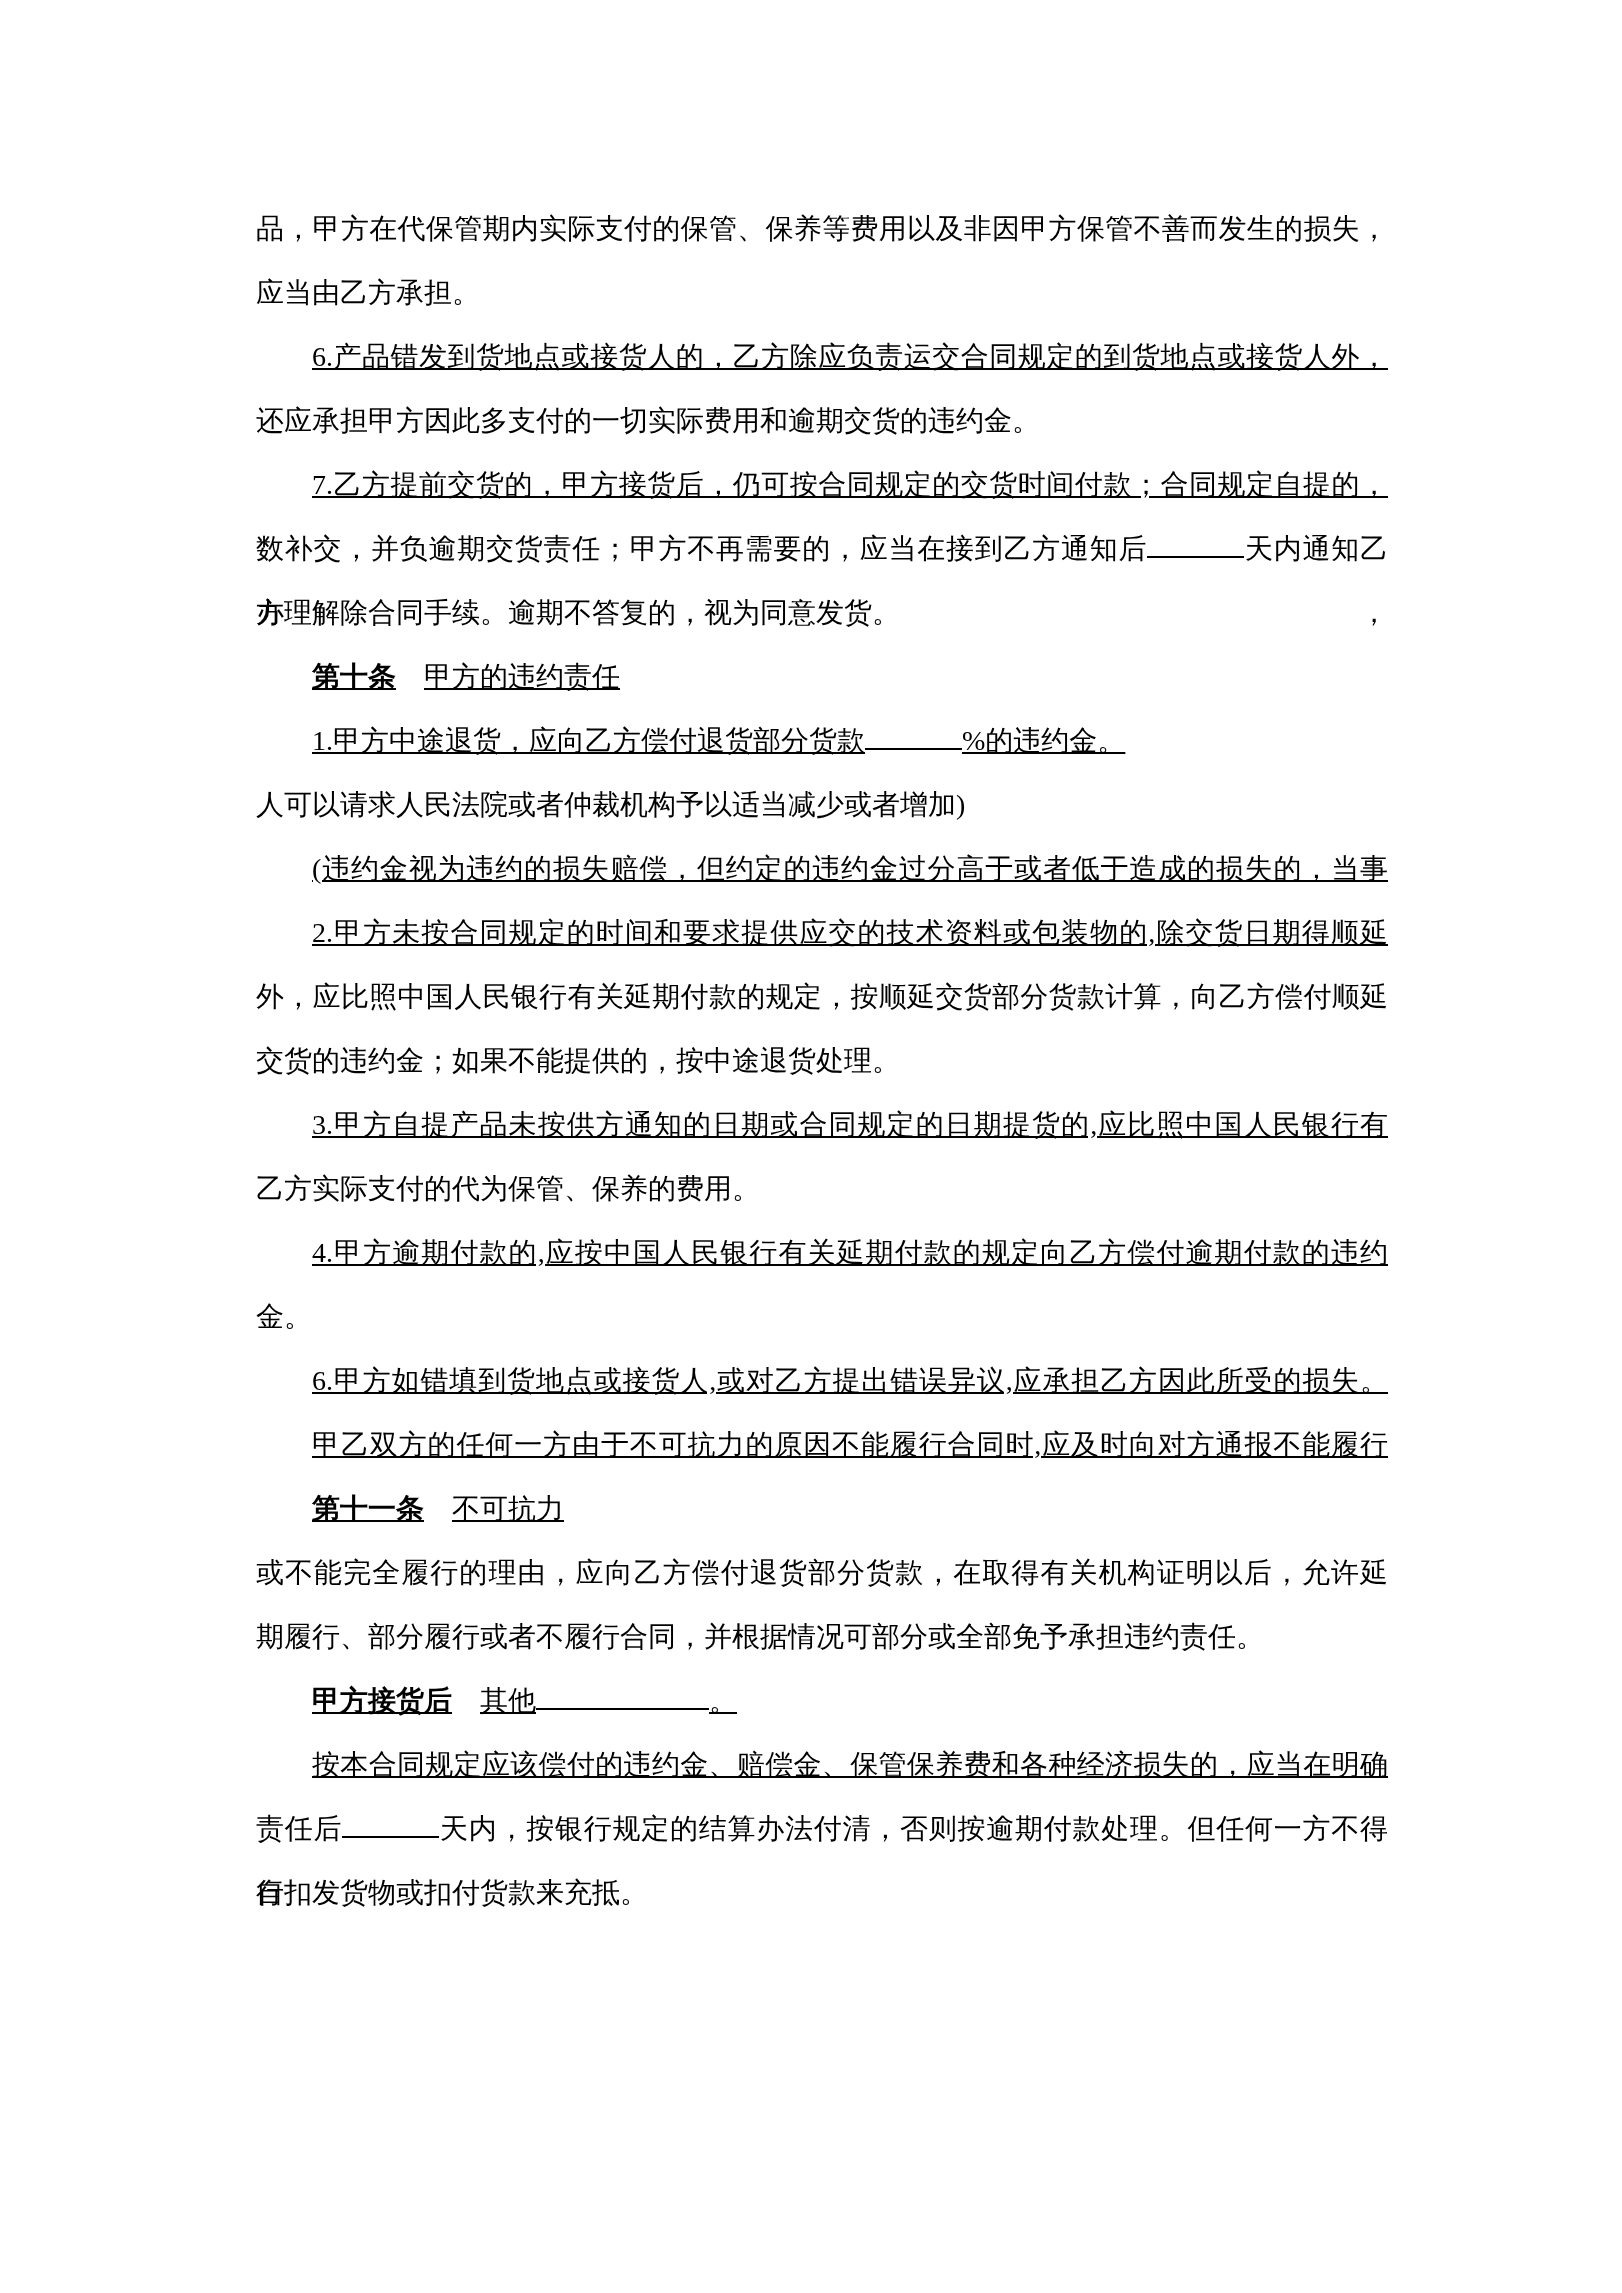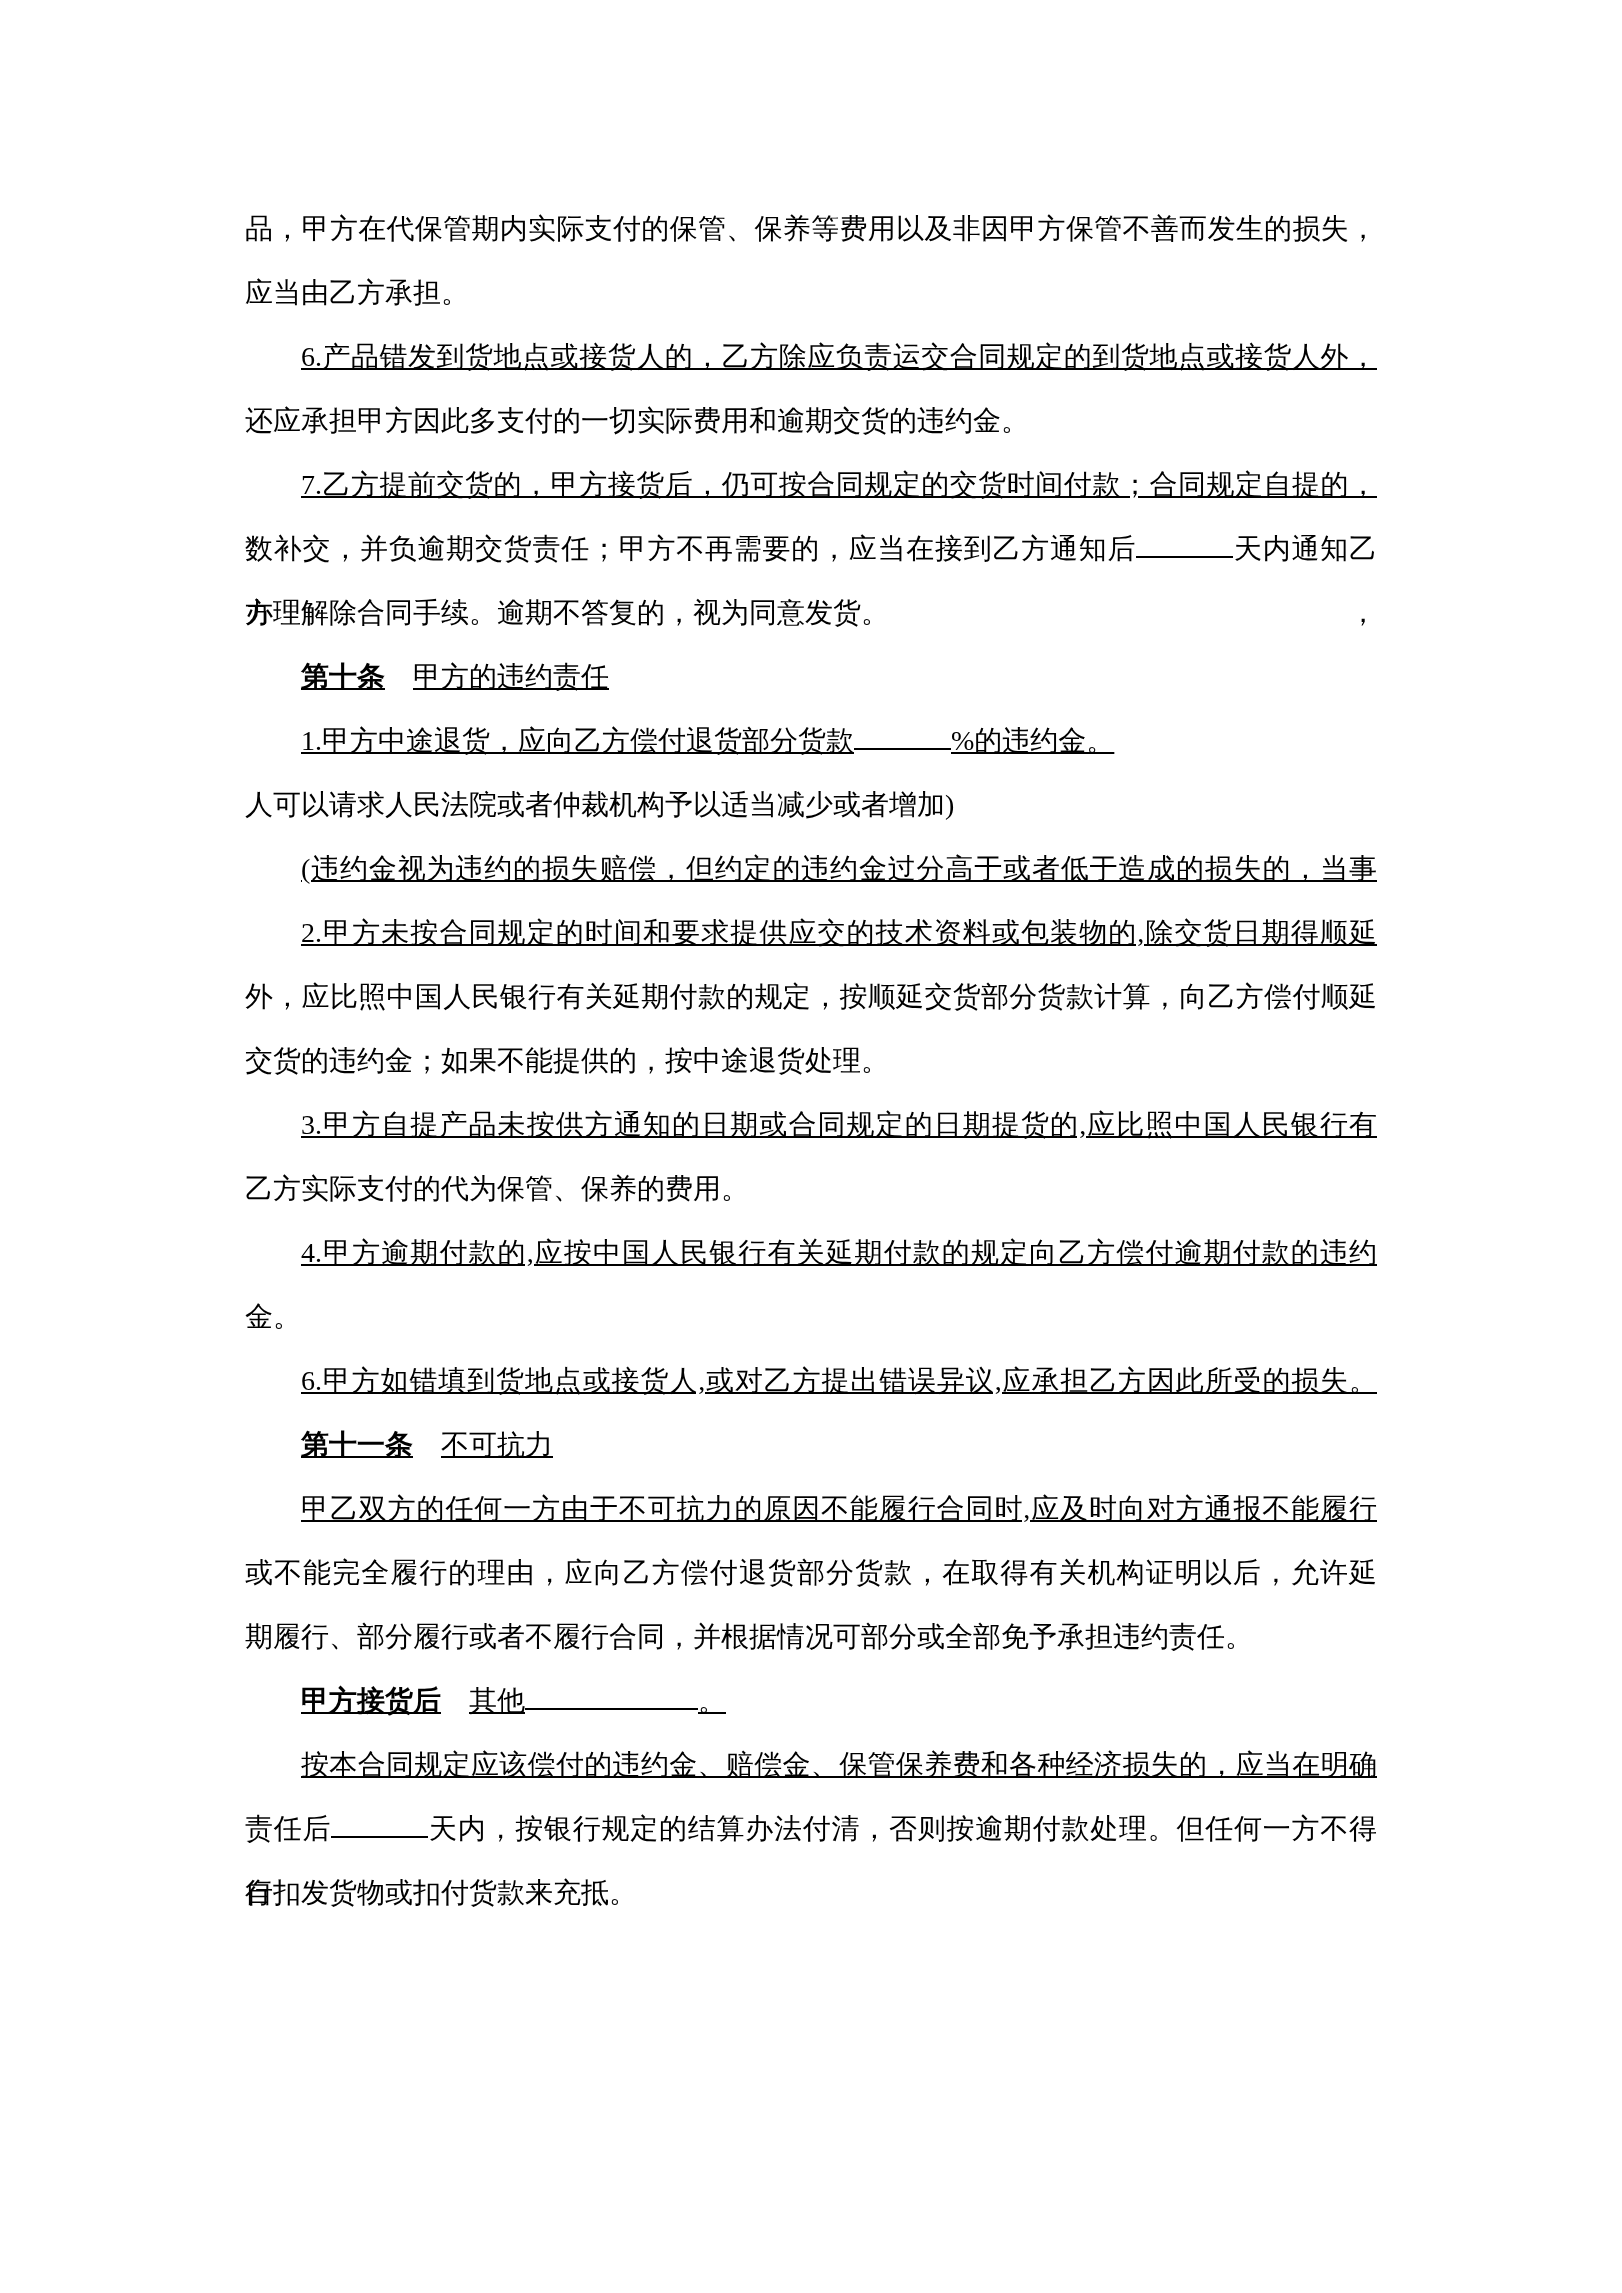--- a/index.html
+++ b/index.html
@@ -6,21 +6,21 @@
   .page {
     position: relative;
     width: 1623px;
     height: 2294px;
     background: #ffffff;
     overflow: hidden;
     font-family: "Liberation Serif", "DejaVu Serif", serif;
   }
   .doc {
     position: absolute;
-    left: 245px;
+    left: 256px;
     top: 197px;
     width: 1132px;
   }
   .line {
     height: 64px;
     line-height: 64px;
     font-size: 28px;
     color: #000000;
     white-space: normal;
     letter-spacing: 0;
@@ -61,22 +61,22 @@
       <div class="line"><span>人可以请求人民法院或者仲裁机构予以适当减少或者增加)</span></div>
       <div class="line indent justify"><span>(违约金视为违约的损失赔偿，但约定的违约金过分高于或者低于造成的损失的，当事</span></div>
       <div class="line indent justify"><span>2.甲方未按合同规定的时间和要求提供应交的技术资料或包装物的,除交货日期得顺延</span></div>
       <div class="line justify"><span>外，应比照中国人民银行有关延期付款的规定，按顺延交货部分货款计算，向乙方偿付顺延</span></div>
       <div class="line"><span>交货的违约金；如果不能提供的，按中途退货处理。</span></div>
       <div class="line indent justify"><span>3.甲方自提产品未按供方通知的日期或合同规定的日期提货的,应比照中国人民银行有</span></div>
       <div class="line"><span>乙方实际支付的代为保管、保养的费用。</span></div>
       <div class="line indent justify"><span>4.甲方逾期付款的,应按中国人民银行有关延期付款的规定向乙方偿付逾期付款的违约</span></div>
       <div class="line"><span>金。</span></div>
       <div class="line indent justify"><span>6.甲方如错填到货地点或接货人,或对乙方提出错误异议,应承担乙方因此所受的损失。</span></div>
+      <div class="line indent justify"><span>甲乙双方的任何一方由于不可抗力的原因不能履行合同时,应及时向对方通报不能履行</span></div>
       <div class="line indent"><span class="article-num">第十一条</span><span>不可抗力</span></div>
-      <div class="line indent justify"><span>甲乙双方的任何一方由于不可抗力的原因不能履行合同时,应及时向对方通报不能履行</span></div>
       <div class="line justify"><span>或不能完全履行的理由，应向乙方偿付退货部分货款，在取得有关机构证明以后，允许延</span></div>
       <div class="line"><span>期履行、部分履行或者不履行合同，并根据情况可部分或全部免予承担违约责任。</span></div>
       <div class="line indent"><span class="article-num">甲方接货后</span><span>其他</span><span class="blank long"></span><span>。</span></div>
       <div class="line indent justify"><span>按本合同规定应该偿付的违约金、赔偿金、保管保养费和各种经济损失的，应当在明确</span></div>
       <div class="line justify"><span>责任后</span><span class="blank"></span><span>天内，按银行规定的结算办法付清，否则按逾期付款处理。但任何一方不得自</span></div>
       <div class="line"><span>行扣发货物或扣付货款来充抵。</span></div>
     </div>
 </div>
 
 

